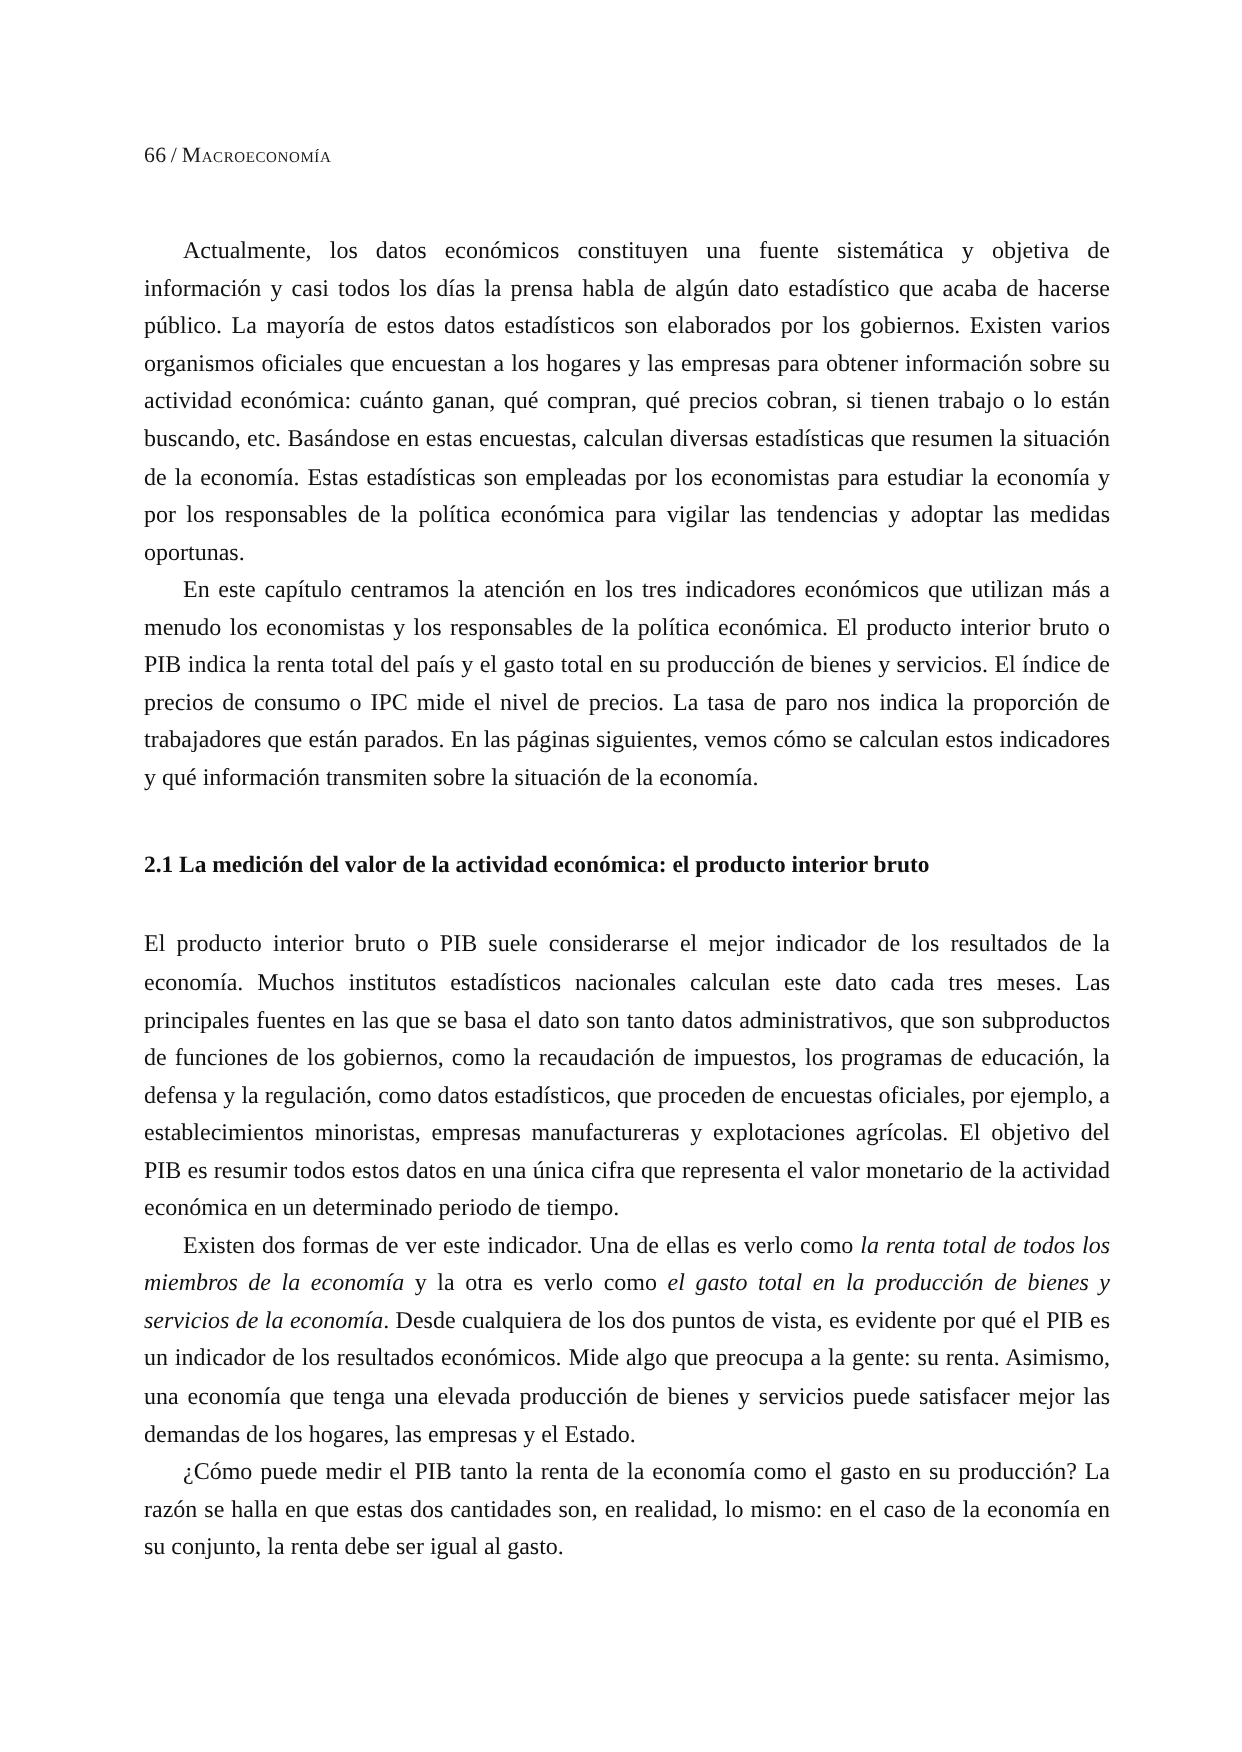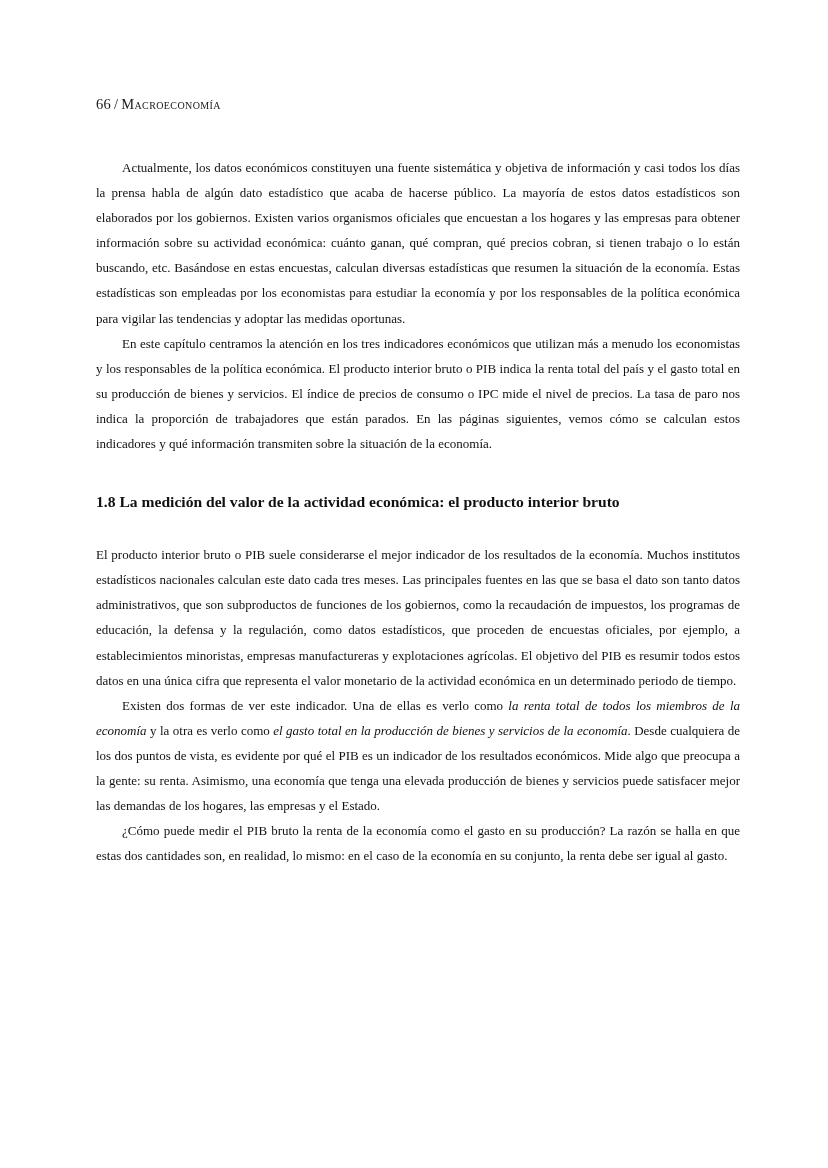--- a/index.html
+++ b/index.html
@@ -33,21 +33,21 @@
   }
   .running-head .sep {
     padding: 0 3px;
   }
   .running-head .smallcaps {
     font-variant: small-caps;
     letter-spacing: 0.4px;
   }
   .body-text p {
     margin: 0;
-    font-size: 13px;
+    font-size: 16px;
     line-height: 25.1px;
     text-align: justify;
     text-justify: inter-word;
     hyphens: manual;
     color: #111111;
   }
   .body-text p.indent {
     text-indent: 26px;
   }
   .section-head {
@@ -71,22 +71,22 @@
   <div class="running-head">
     <span class="folio">66</span><span class="sep">/</span><span class="smallcaps">Macroeconomía</span>
   </div>
 
   <div class="body-text">
 
     <p class="indent">Actualmente, los datos económicos constituyen una fuente sistemática y objetiva de información y casi todos los días la prensa habla de algún dato estadístico que acaba de hacerse público. La mayoría de estos datos estadísticos son elaborados por los gobiernos. Existen varios organismos oficiales que encuestan a los hogares y las empresas para obtener información sobre su actividad económica: cuánto ganan, qué compran, qué precios cobran, si tienen trabajo o lo están buscando, etc. Basándose en estas encuestas, calculan diversas estadísticas que resumen la situación de la economía. Estas estadísticas son empleadas por los economistas para estudiar la economía y por los responsables de la política económica para vigilar las tendencias y adoptar las medidas oportunas.</p>
 
     <p class="indent">En este capítulo centramos la atención en los tres indicadores económicos que utilizan más a menudo los economistas y los responsables de la política económica. El producto interior bruto o PIB indica la renta total del país y el gasto total en su producción de bienes y servicios. El índice de precios de consumo o IPC mide el nivel de precios. La tasa de paro nos indica la proporción de trabajadores que están parados. En las páginas siguientes, vemos cómo se calculan estos indicadores y qué información transmiten sobre la situación de la economía.</p>
 
-    <h2 class="section-head">1.8 La medición del valor de la actividad económica: el producto interior bruto</h2>
+    <h2 class="section-head">2.1 La medición del valor de la actividad económica: el producto interior bruto</h2>
 
     <p class="after-head"><span>El </span><b>producto interior bruto</b><span> o </span><b>PIB</b><span> suele considerarse el mejor indicador de los resultados de la economía. Muchos institutos estadísticos nacionales calculan este dato cada tres meses. Las principales fuentes en las que se basa el dato son tanto datos administrativos, que son subproductos de funciones de los gobiernos, como la recaudación de impuestos, los programas de educación, la defensa y la regulación, como datos estadísticos, que proceden de encuestas oficiales, por ejemplo, a establecimientos minoristas, empresas manufactureras y explotaciones agrícolas. El objetivo del PIB es resumir todos estos datos en una única cifra que representa el valor monetario de la actividad económica en un determinado periodo de tiempo.</span></p>
 
     <p class="indent"><span>Existen dos formas de ver este indicador. Una de ellas es verlo como </span><i>la renta total de todos los miembros de la economía</i><span> y la otra es verlo como </span><i>el gasto total en la producción de bienes y servicios de la economía</i><span>. Desde cualquiera de los dos puntos de vista, es evidente por qué el PIB es un indicador de los resultados económicos. Mide algo que preocupa a la gente: su renta. Asimismo, una economía que tenga una elevada producción de bienes y servicios puede satisfacer mejor las demandas de los hogares, las empresas y el Estado.</span></p>
 
-    <p class="indent">¿Cómo puede medir el PIB bruto la renta de la economía como el gasto en su producción? La razón se halla en que estas dos cantidades son, en realidad, lo mismo: en el caso de la economía en su conjunto, la renta debe ser igual al gasto.</p>
+    <p class="indent">¿Cómo puede medir el PIB tanto la renta de la economía como el gasto en su producción? La razón se halla en que estas dos cantidades son, en realidad, lo mismo: en el caso de la economía en su conjunto, la renta debe ser igual al gasto.</p>
 
   </div>
 </div>
 
 </body></html>

